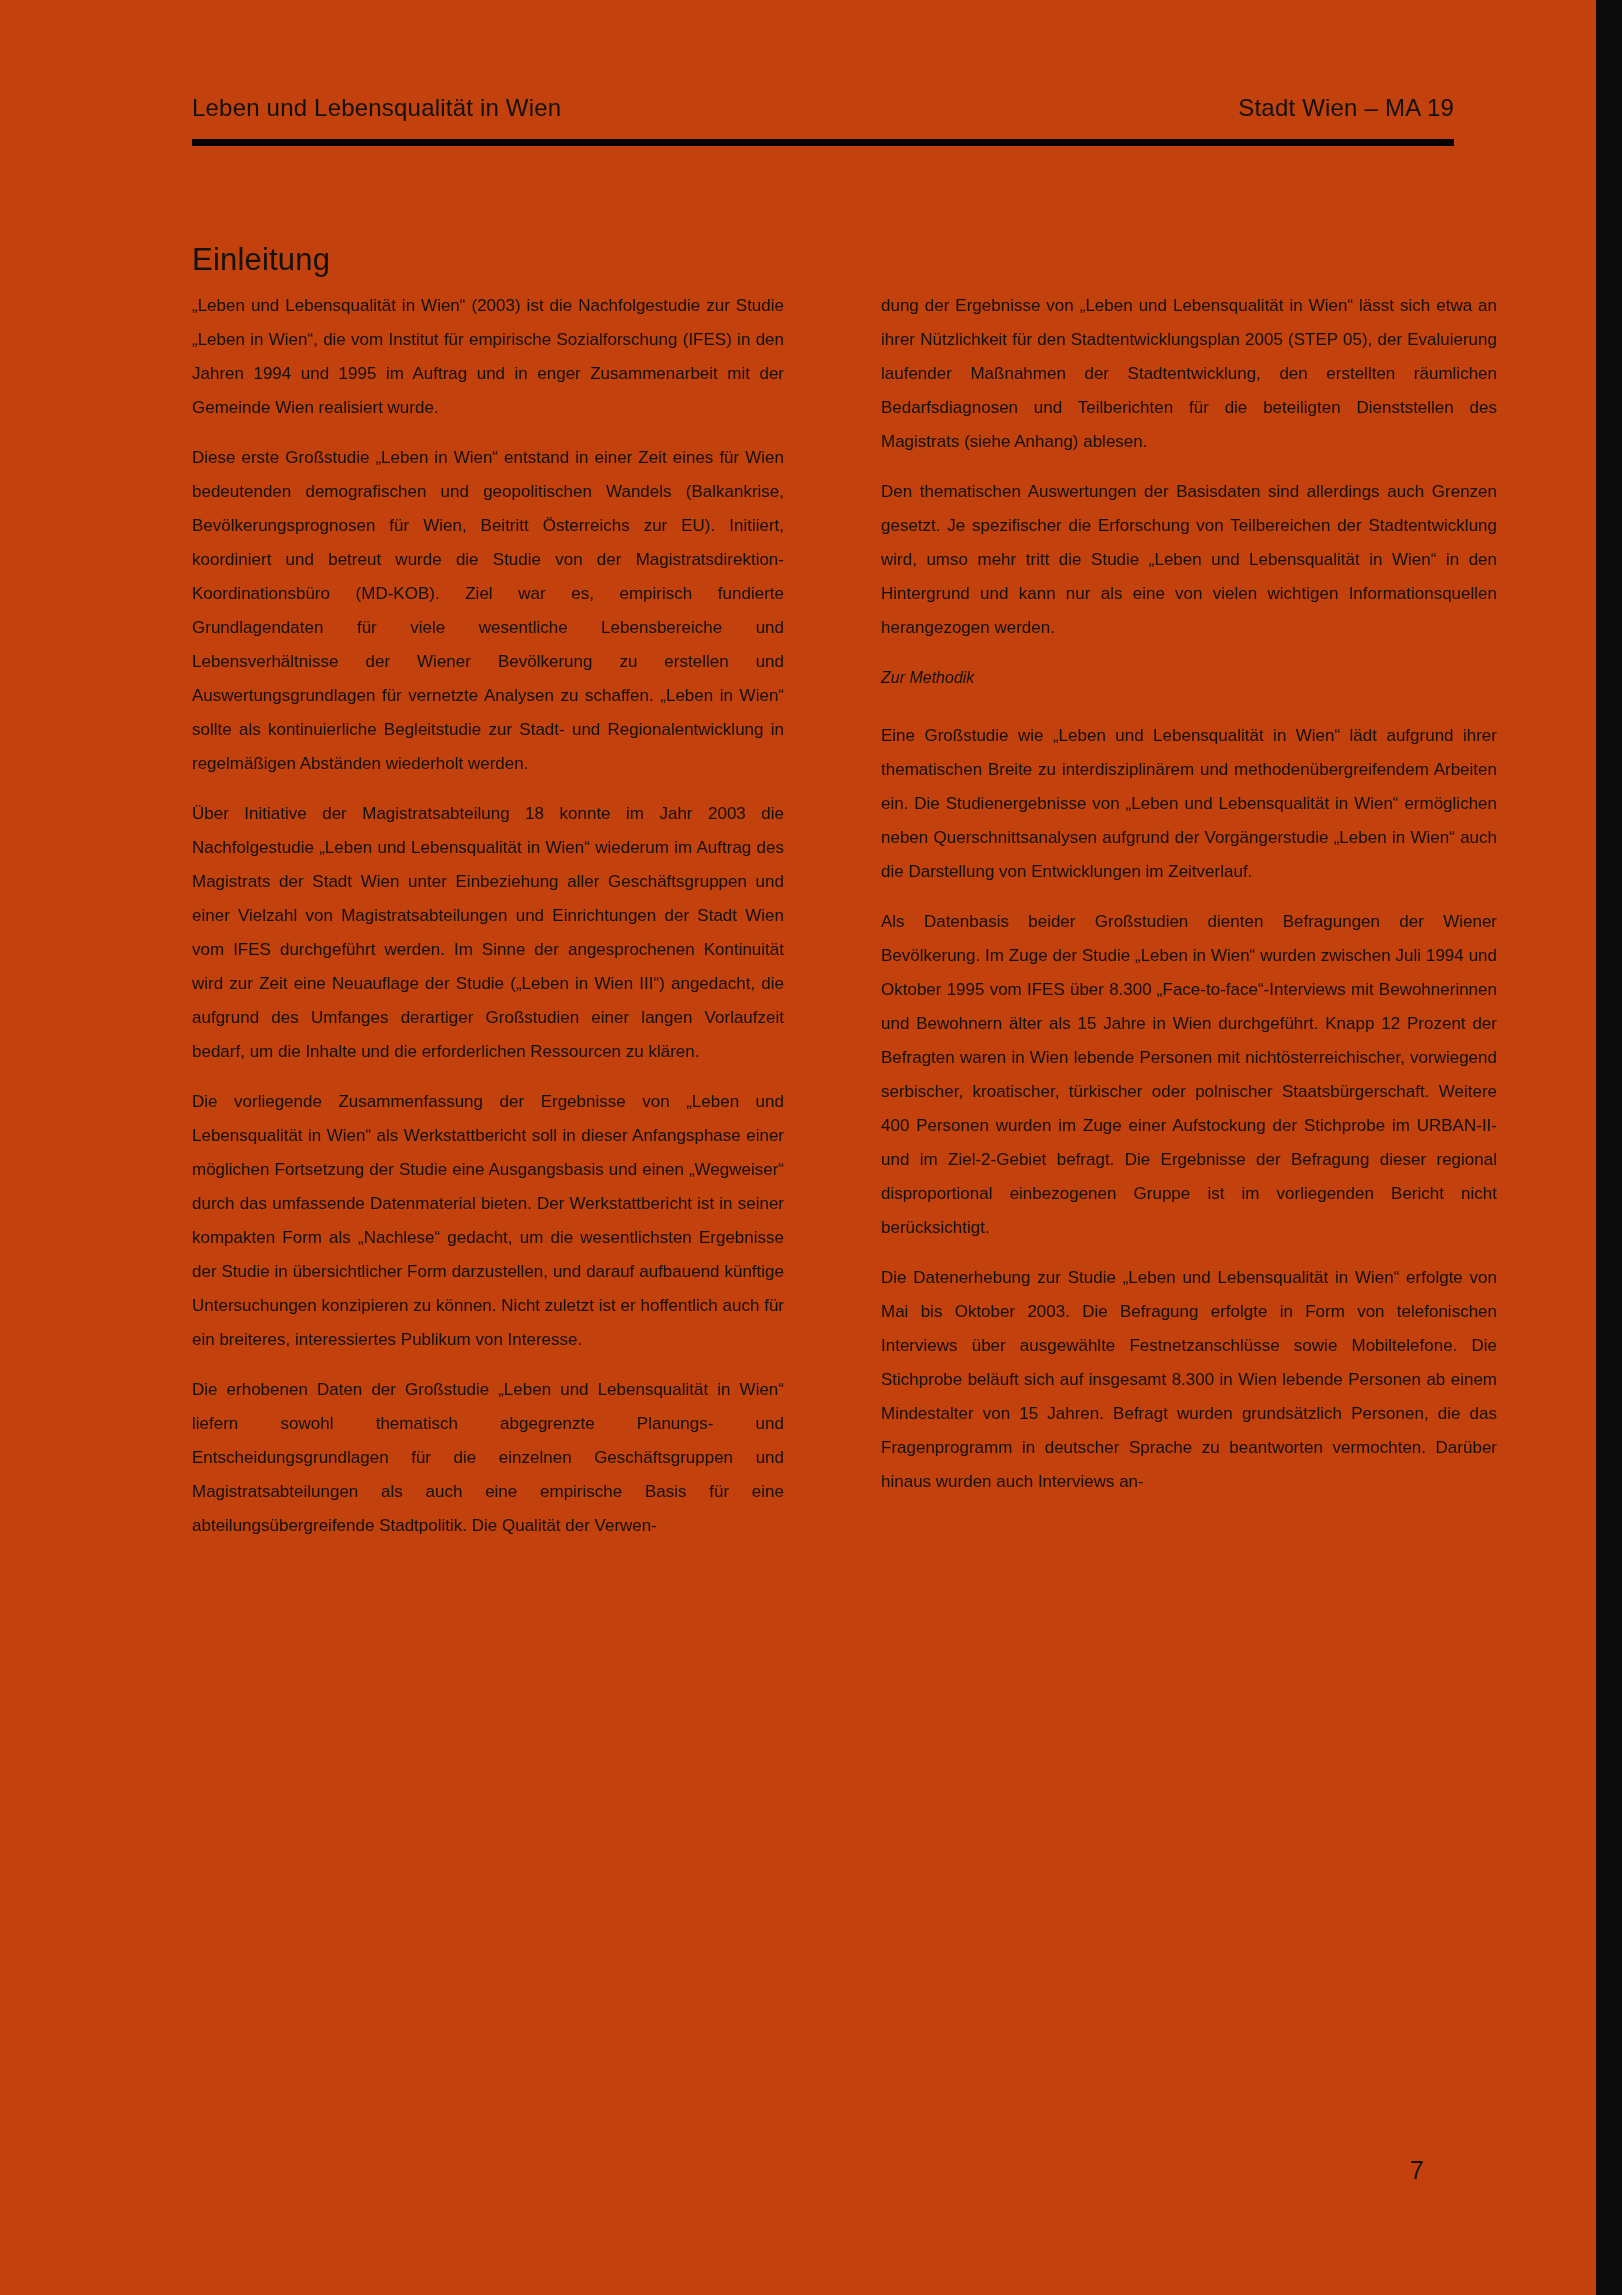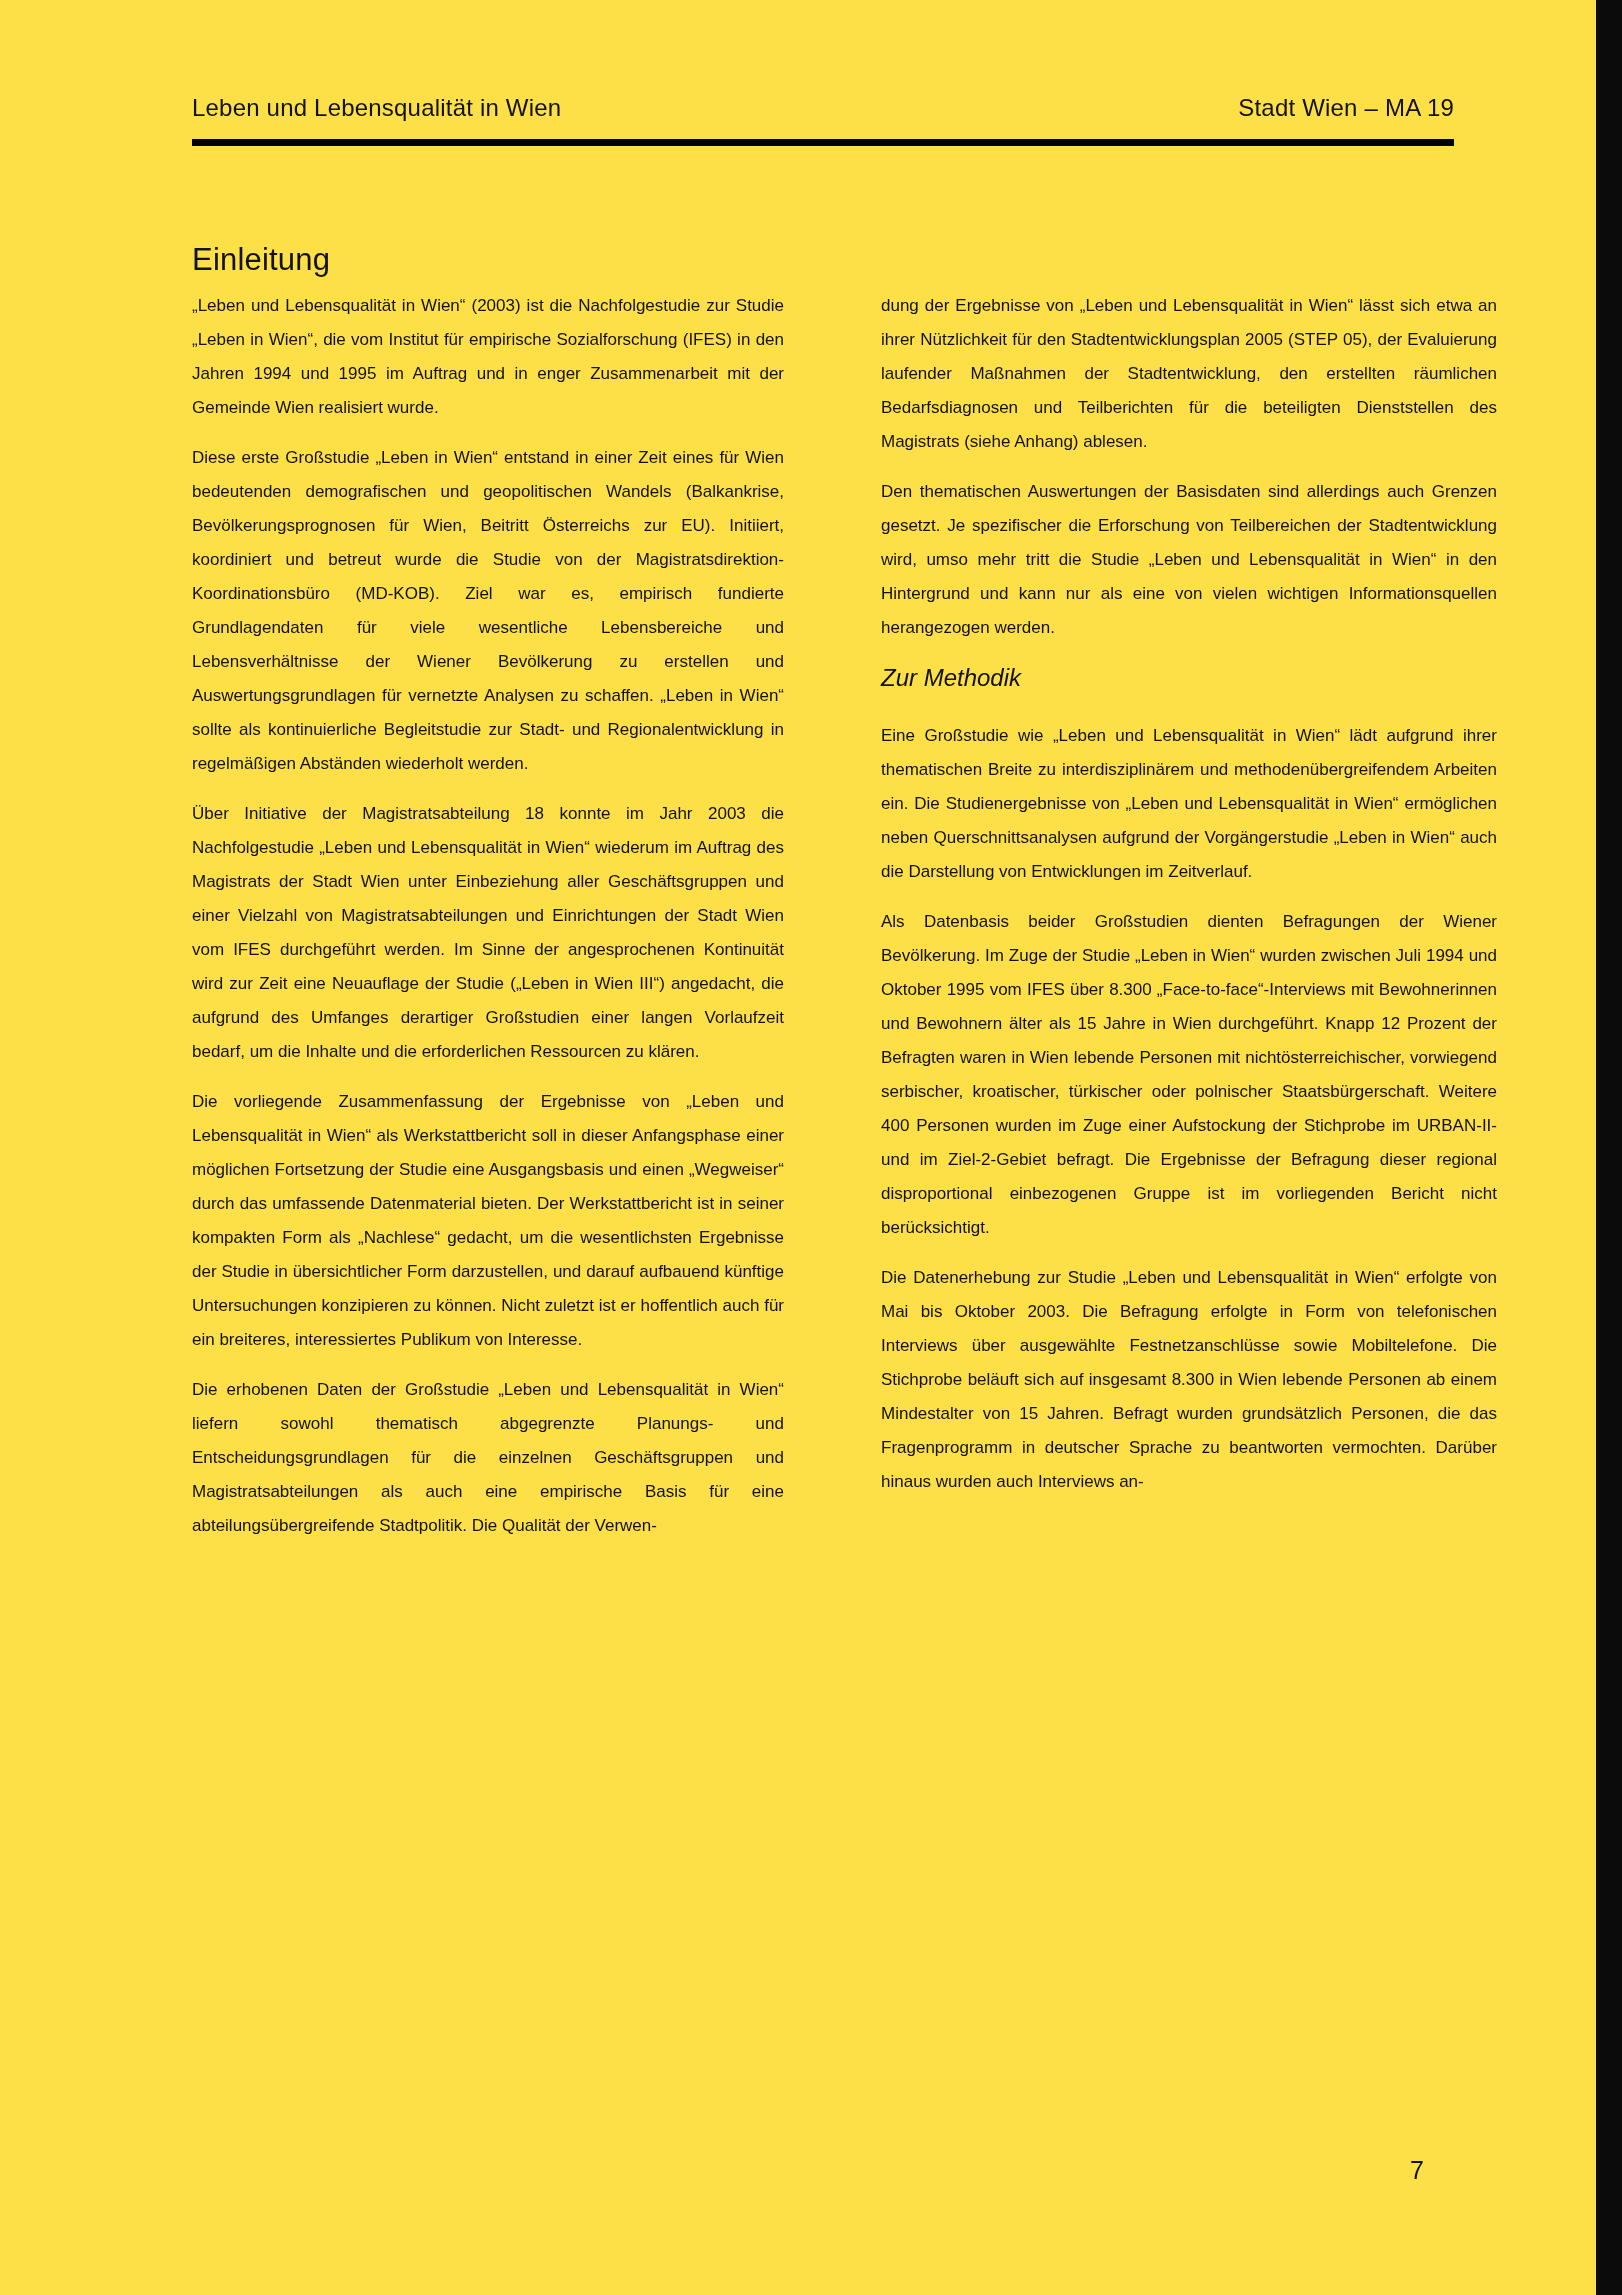--- a/index.html
+++ b/index.html
@@ -4,21 +4,21 @@
 <style>
   html, body {
     margin: 0;
     padding: 0;
     background: #e8e8e8;
   }
   .page {
     position: relative;
     width: 1622px;
     height: 2295px;
-    background: #fde047;
+    background: #c2410c;
     font-family: "Liberation Sans", sans-serif;
     color: #121212;
     overflow: hidden;
   }
   
   .scan-strip {
     position: absolute;
     top: 0;
     right: 0;
     width: 26px;
@@ -61,21 +61,21 @@
   }
   .column.left  { left: 192px;  width: 592px; }
   .column.right { left: 881px; width: 616px; }
   .column p {
     margin: 0 0 16px 0;
     font-size: 17px;
     line-height: 34px;
   }
   .subheading {
     font-style: italic;
-    font-size: 24px;
+    font-size: 16px;
     line-height: 34px;
     margin: 8px 0 24px 0;
     text-align: left;
   }
   .page-number {
     position: absolute;
     top: 2156px;
     right: 198px;
     font-size: 25px;
   }

